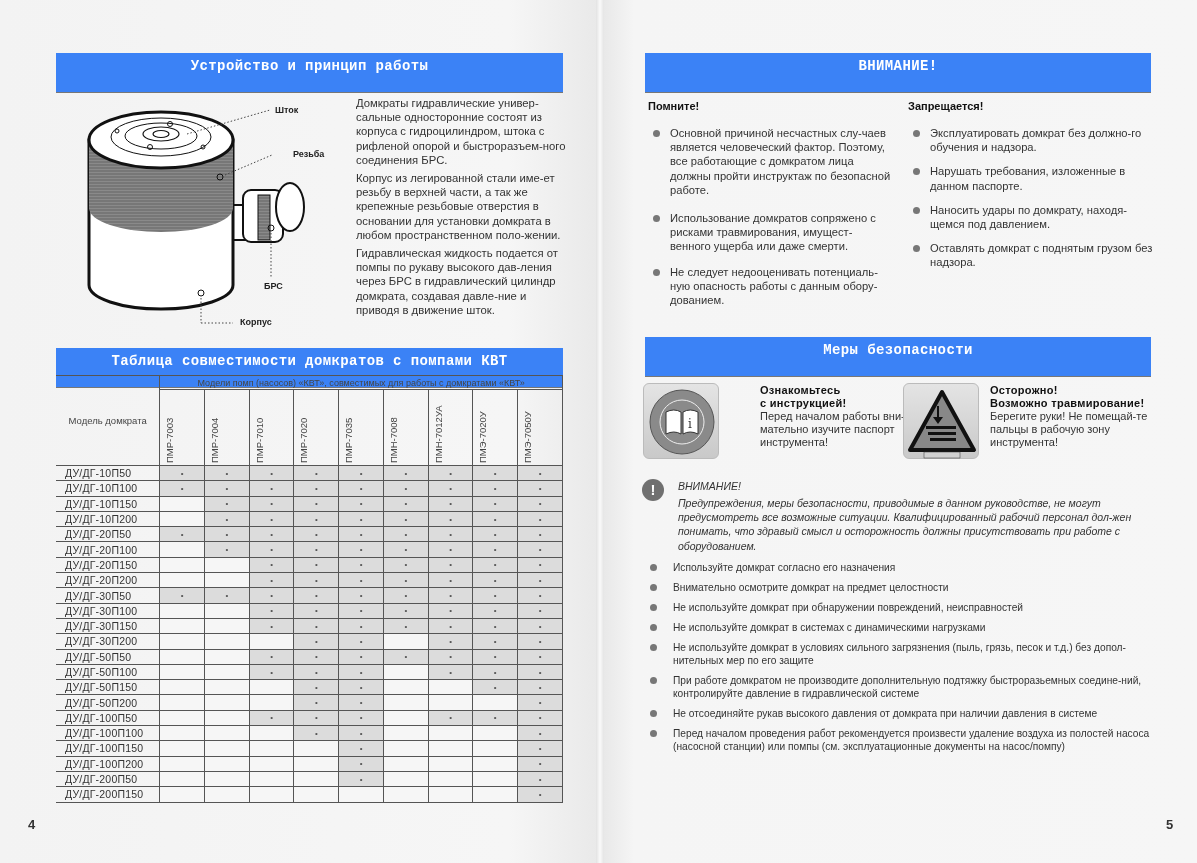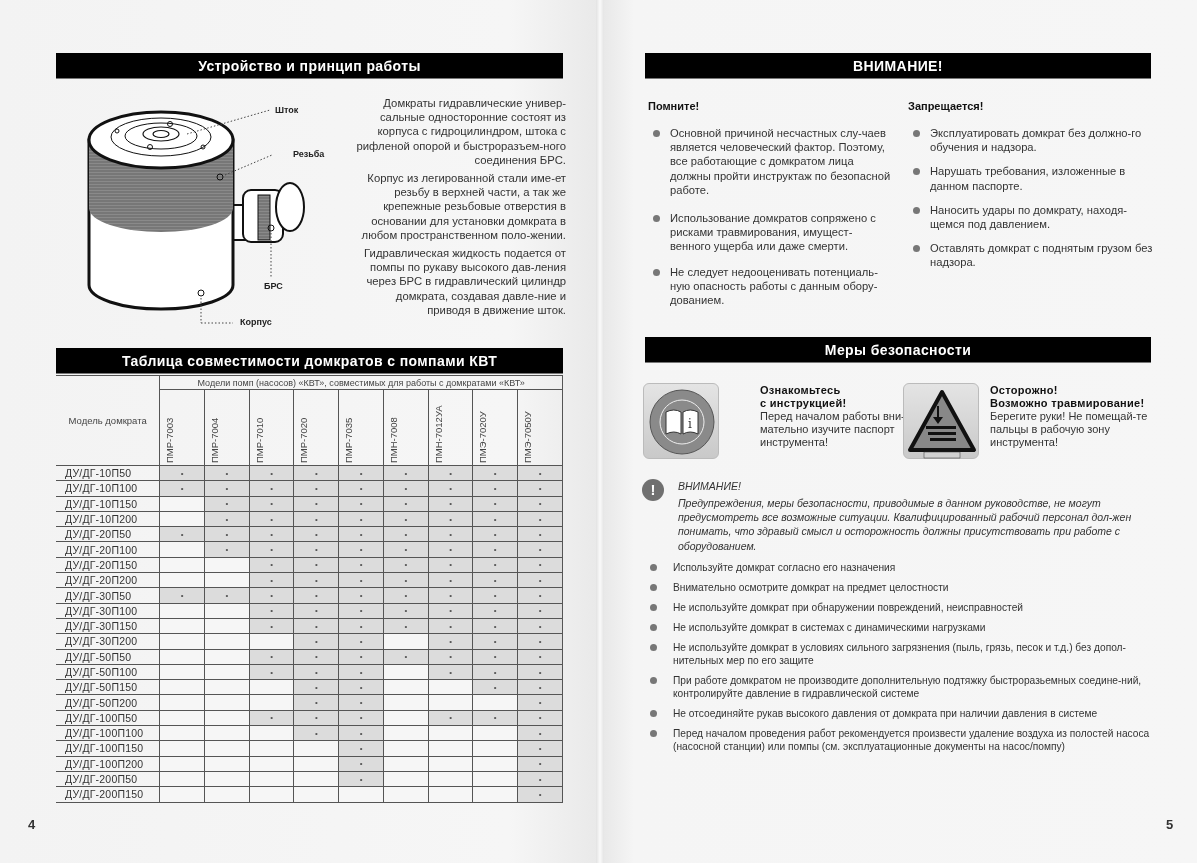--- a/index.html
+++ b/index.html
@@ -10,37 +10,38 @@
     color: #222;
     position: relative;
   }
   .page { position: absolute; top: 0; height: 863px; background: #f5f5f5; }
   .page-left { left: 0; width: 598px; background: linear-gradient(to right, #f3f3f3 0%, #f6f6f6 85%, #e9e9e9 100%); }
   .page-right { left: 598px; width: 599px; background: linear-gradient(to right, #e6e6e6 0%, #f5f5f5 6%, #f6f6f6 100%); }
   .gutter { position: absolute; left: 596px; top: 0; width: 8px; height: 863px; background: linear-gradient(to right, #e2e2e2, #fafafa, #e4e4e4); }
 
   .section-bar {
     position: absolute;
-    background: #000000;
+    background: #3b82f6;
     color: #fff;
     font-weight: bold;
     text-align: center;
     font-size: 14px;
     letter-spacing: 0.4px;
-    height: 26px;
+    height: 40px;
     line-height: 26px;
     border-bottom: 1px solid #777;
+    font-family: Liberation Mono, monospace;
   }
 
   
   #bar-device { left: 56px; top: 53px; width: 507px; }
   #jack-illustration { position: absolute; left: 75px; top: 95px; width: 250px; height: 240px; }
   .callout { position: absolute; font-size: 9px; font-weight: bold; color: #222; }
   #desc { position: absolute; left: 356px; top: 96px; width: 210px; font-size: 11.3px; line-height: 14.2px; color: #333; }
-  #desc p { margin-bottom: 4px; text-align: right; }
+  #desc p { margin-bottom: 4px; }
 
   #bar-table { left: 56px; top: 348px; width: 507px; }
   #compat-table {
     position: absolute; left: 56px; top: 375px; width: 507px;
     border-collapse: collapse; font-size: 10.5px; color: #333;
   }
   #compat-table td, #compat-table th { border: 1px solid #555; }
   #compat-table th { font-weight: normal; }
   .th-model { width: 104px; text-align: center; font-size: 9.5px; line-height: 12px; color: #444; border-left: none !important; }
   .th-group { height: 14px; font-size: 9px; text-align: center; color: #444; }

